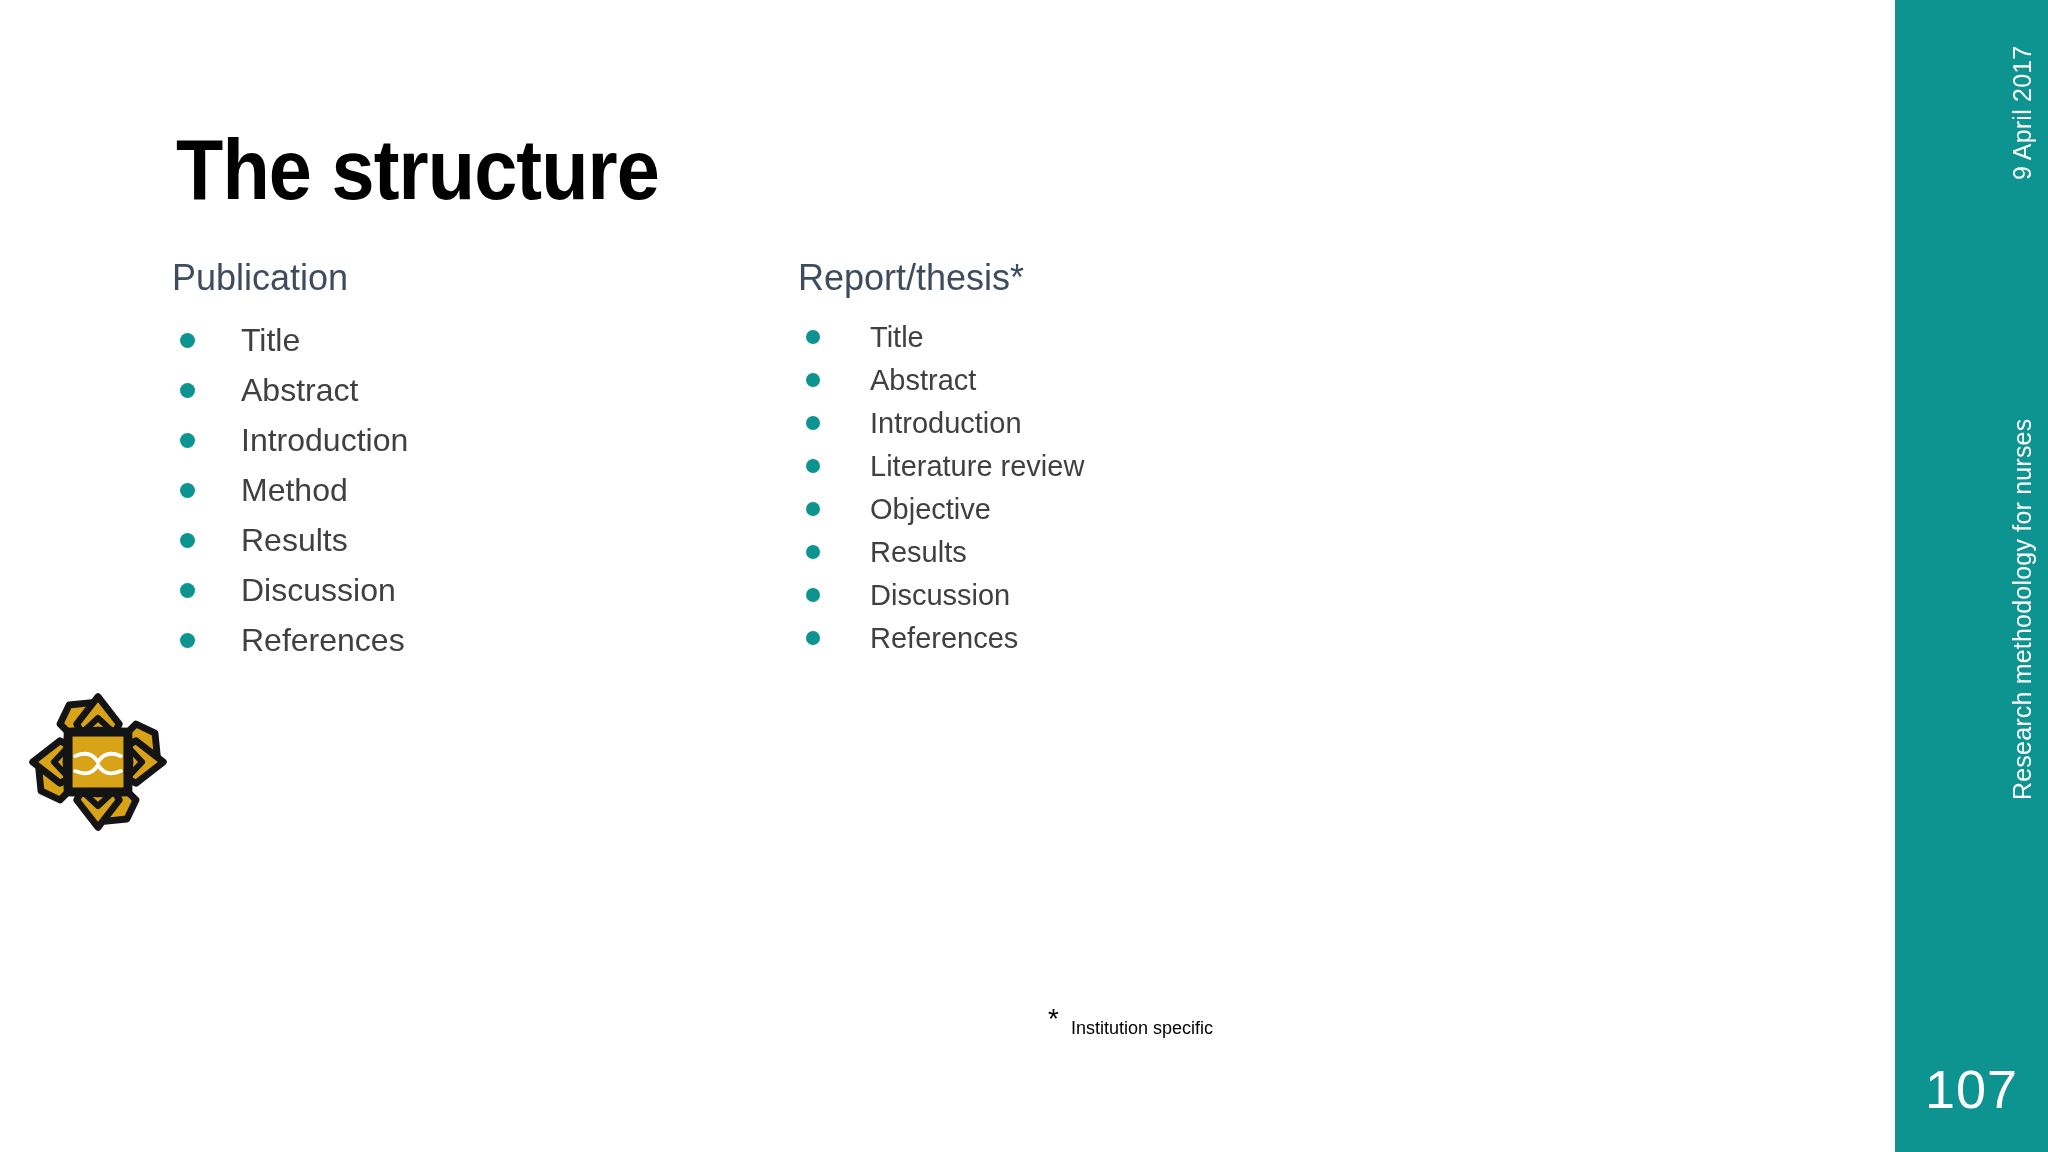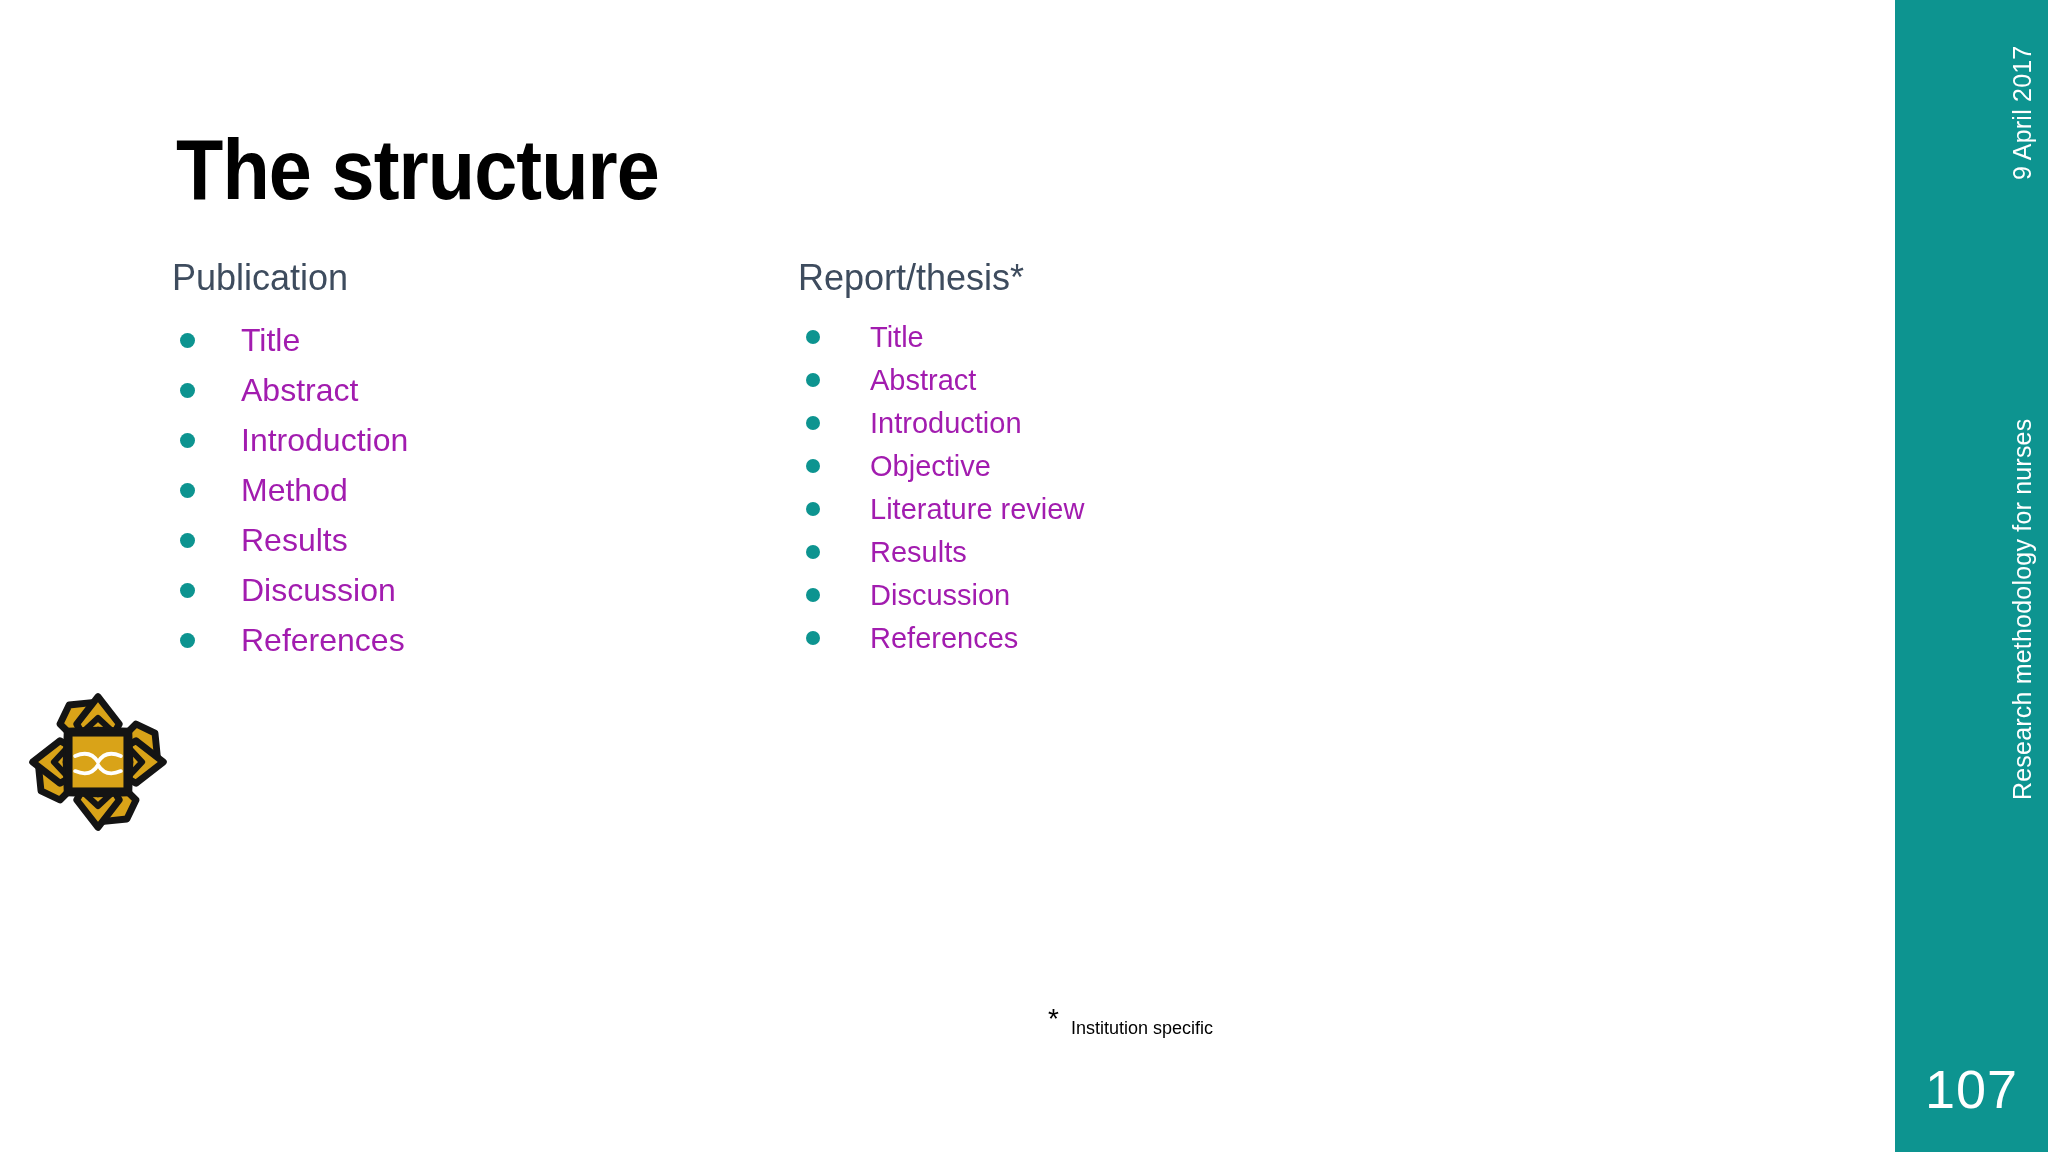--- a/index.html
+++ b/index.html
@@ -99,21 +99,21 @@
   }
 
   .bullet-list {
     list-style: none;
     margin: 0;
     padding: 0;
   }
   .bullet-item {
     display: flex;
     align-items: center;
-    color: #a21caf;
+    color: #404040;
     font-family: "Liberation Sans", sans-serif;
     white-space: nowrap;
   }
   .bullet-dot {
     flex: 0 0 auto;
     display: inline-block;
     border-radius: 50%;
     background: #0d9490;
   }
   .bullet-label { display: inline-block; }
@@ -207,25 +207,25 @@
       <li class="bullet-item">
         <span class="bullet-dot"></span>
         <span class="bullet-label">Abstract</span>
       </li>
       <li class="bullet-item">
         <span class="bullet-dot"></span>
         <span class="bullet-label">Introduction</span>
       </li>
       <li class="bullet-item">
         <span class="bullet-dot"></span>
+        <span class="bullet-label">Literature review</span>
+      </li>
+      <li class="bullet-item">
+        <span class="bullet-dot"></span>
         <span class="bullet-label">Objective</span>
-      </li>
-      <li class="bullet-item">
-        <span class="bullet-dot"></span>
-        <span class="bullet-label">Literature review</span>
       </li>
       <li class="bullet-item">
         <span class="bullet-dot"></span>
         <span class="bullet-label">Results</span>
       </li>
       <li class="bullet-item">
         <span class="bullet-dot"></span>
         <span class="bullet-label">Discussion</span>
       </li>
       <li class="bullet-item">

